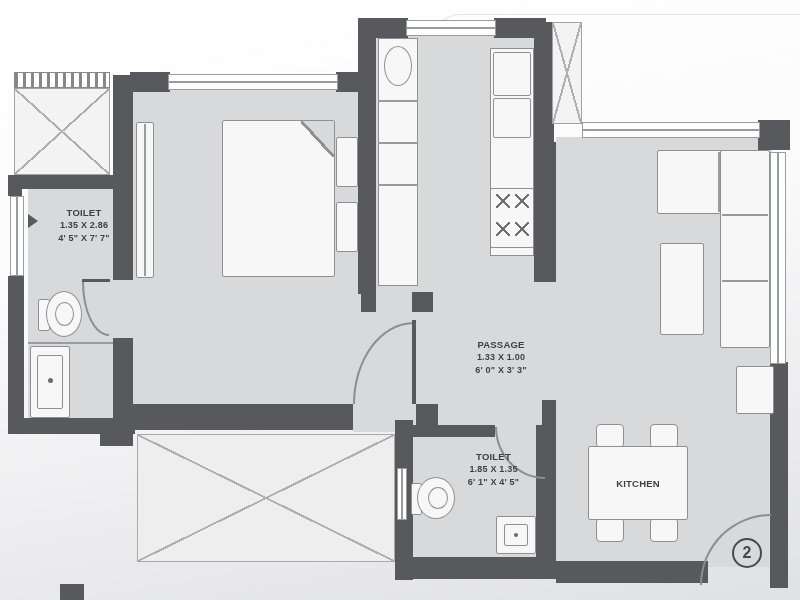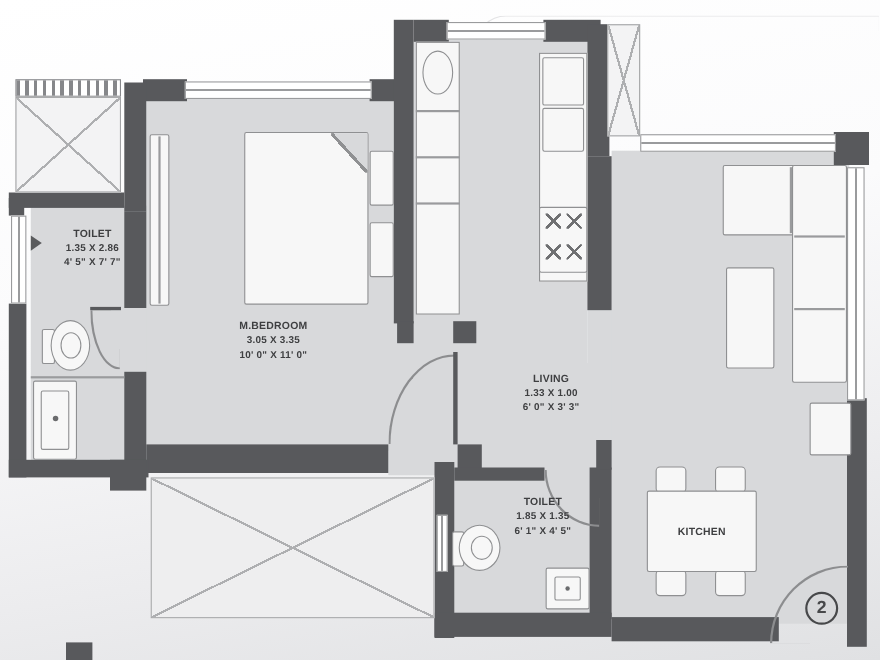--- a/index.html
+++ b/index.html
@@ -153,27 +153,22 @@
   <div class="arc arc-tl" style="left:353px;top:322px;width:61px;height:82px"></div>
   <div class="w" style="left:412px;top:320px;width:4px;height:84px"></div>
   <div class="arc arc-bl" style="left:495px;top:427px;width:50px;height:52px"></div>
   <div class="arc arc-tl" style="left:700px;top:514px;width:71px;height:71px"></div>
 
   <div class="lbl" style="left:36px;top:206px;width:96px">
     <div class="nm">TOILET</div>
     <div>1.35 X 2.86</div>
     <div>4' 5" X 7' 7"</div>
   </div>
-  <div class="lbl" style="left:186px;top:290px;width:125px">
-    <div class="nm">M.BEDROOM</div>
-    <div>3.05 X 3.35</div>
-    <div>10' 0" X 11' 0"</div>
-  </div>
   <div class="lbl" style="left:446px;top:338px;width:110px">
-    <div class="nm">LIVING</div>
+    <div class="nm">PASSAGE</div>
     <div>1.33 X 1.00</div>
     <div>6' 0" X 3' 3"</div>
   </div>
   <div class="lbl" style="left:446px;top:450px;width:95px">
     <div class="nm">TOILET</div>
     <div>1.85 X 1.35</div>
     <div>6' 1" X 4' 5"</div>
   </div>
   <div class="lbl" style="left:588px;top:477px;width:100px">
     <div class="nm">KITCHEN</div>

